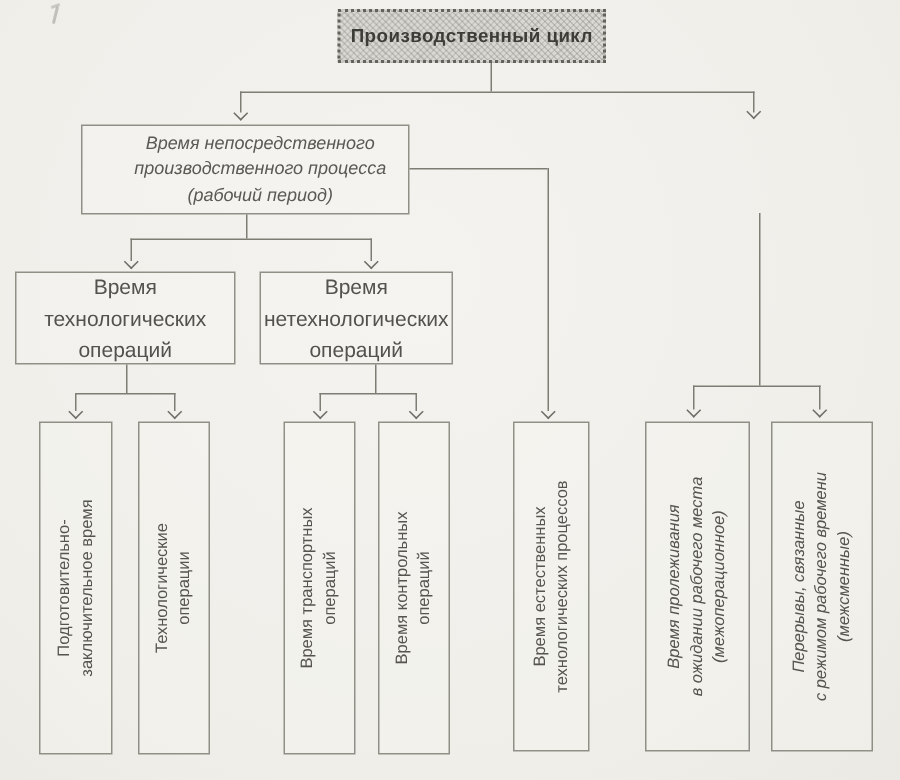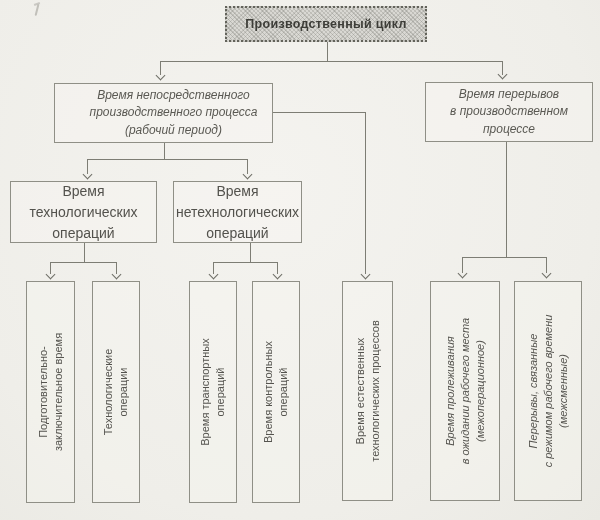--- a/index.html
+++ b/index.html
@@ -18,21 +18,21 @@
     text-align:center;white-space:pre-line;
     background:rgba(248,247,243,0.35);
   }
   .root-box{
     border:2px dotted #63635b;
     background-color:#d9d8d3;
     background-image:
       repeating-linear-gradient(45deg, rgba(110,110,104,.28) 0 1px, transparent 1px 3px),
       repeating-linear-gradient(-45deg, rgba(110,110,104,.20) 0 1px, transparent 1px 3px);
     font-weight:bold;font-size:12.5px;letter-spacing:.3px;color:#3d3d38;
-    left:225px;top:6px;width:202px;height:36px;
+    left:225px;top:6px;width:179px;height:36px;
   }
   .lvl2{font-style:italic;font-size:12px;line-height:1.45;color:#5a5953;}
   .b-work{left:54px;top:83px;width:219px;height:60px;padding-left:20px;}
   .b-breaks{left:425px;top:82px;width:168px;height:60px;}
   .lvl3{font-size:14px;line-height:1.5;}
   .b-tech{left:10px;top:181px;width:147px;height:62px;}
   .b-nontech{left:173px;top:181px;width:129px;height:62px;}
   
   .vbox{position:absolute;box-sizing:border-box;border:1px solid #8f8f86;background:rgba(248,247,243,0.3);}
   .vtext{
@@ -74,23 +74,20 @@
   <div class="vline" style="left:327px;top:42px;height:19px"></div>
   <div class="hline" style="left:160px;top:61px;width:343px"></div>
   <div class="vline" style="left:160px;top:61px;height:14px"></div>
   <div class="arrow" style="left:157px;top:72px"></div>
   <div class="vline" style="left:502px;top:61px;height:14px"></div>
   <div class="arrow" style="left:499px;top:71px"></div>
 
   <div class="box lvl2 b-work">Время непосредственного
 производственного процесса
 (рабочий период)</div>
-  <div class="box lvl2 b-breaks">Время перерывов
-в производственном
-процессе</div>
 
   <div class="vline" style="left:164px;top:143px;height:16px"></div>
   <div class="hline" style="left:87px;top:159px;width:161px"></div>
   <div class="vline" style="left:87px;top:159px;height:15px"></div>
   <div class="arrow" style="left:84px;top:171px"></div>
   <div class="vline" style="left:247px;top:159px;height:15px"></div>
   <div class="arrow" style="left:244px;top:171px"></div>
 
   <div class="hline" style="left:273px;top:112px;width:92px"></div>
   <div class="vline" style="left:365px;top:112px;height:162px"></div>

